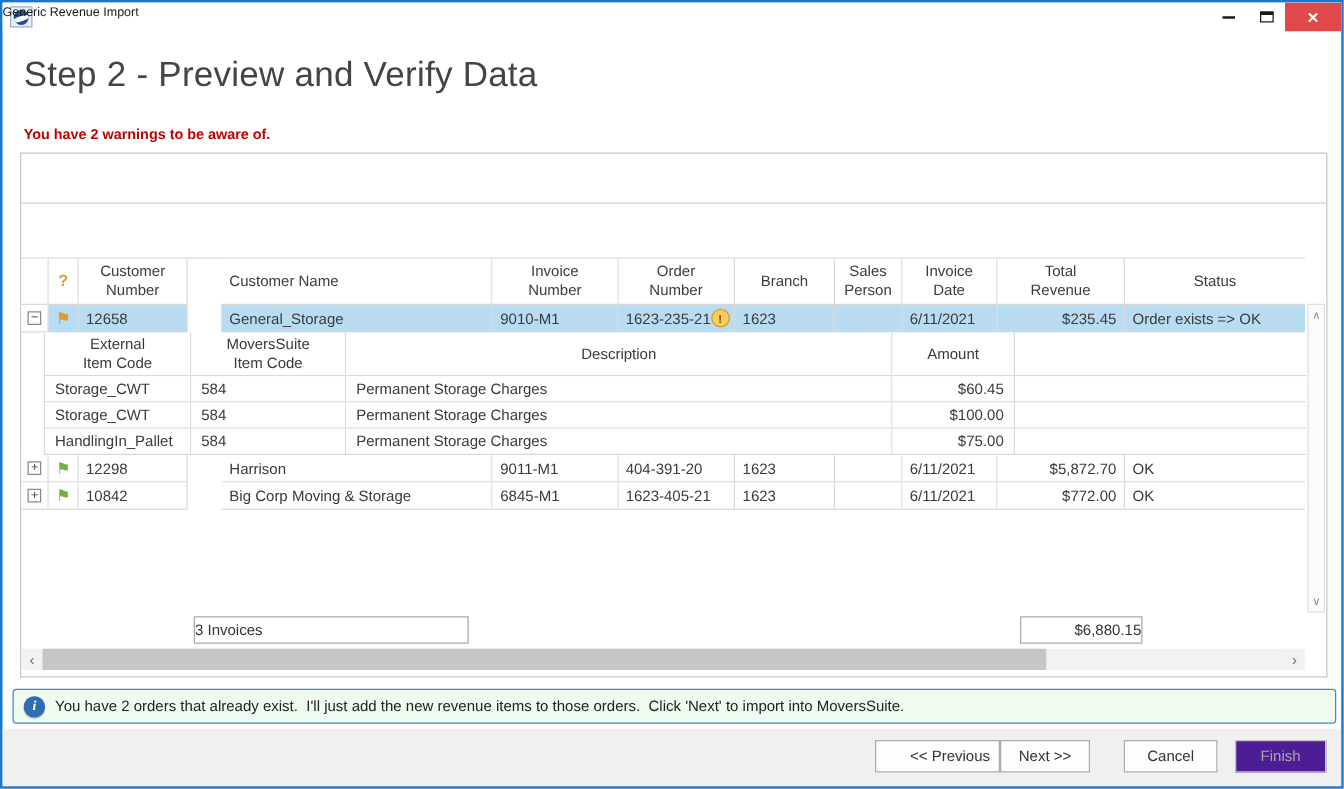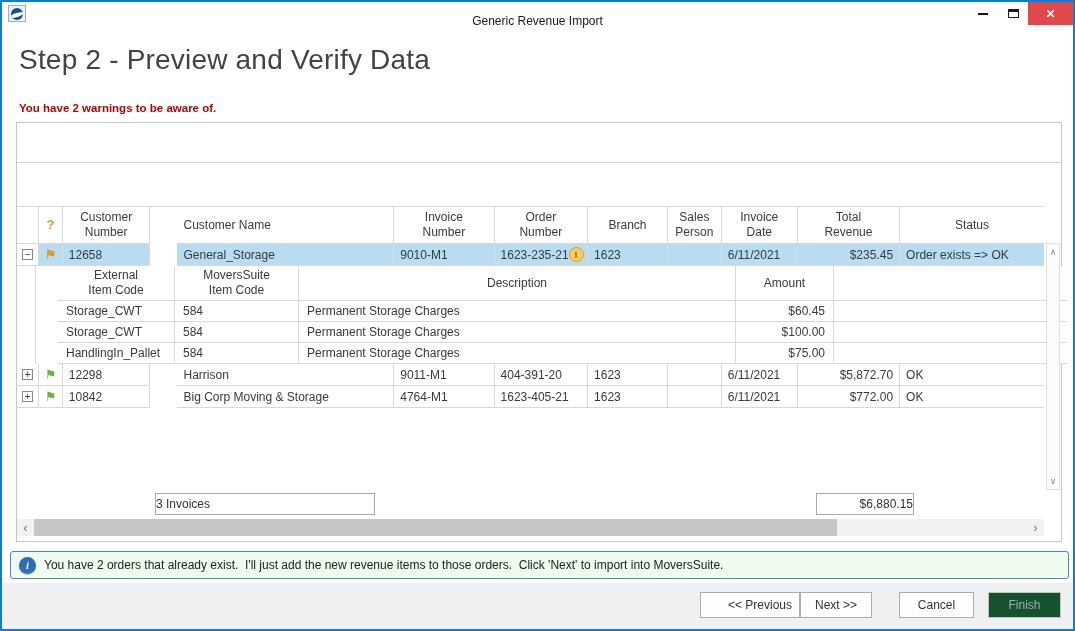--- a/index.html
+++ b/index.html
@@ -20,22 +20,22 @@
   }
   .app-icon .globe {
     width:12px; height:12px; border-radius:50%;
     background:#1B4E8E; position:relative; overflow:hidden;
   }
   .app-icon .globe::after {
     content:""; position:absolute; left:-2px; top:5px; width:16px; height:4px;
     background:#fff; transform:rotate(-18deg); border-radius:50%;
   }
   .title-text {
-    position:absolute; left:0; right:0; top:12px; text-align:center;
-    font-size:12px; color:#1A1A1A;
+    position:absolute; left:0; right:0; top:3px; text-align:left;
+    font-size:10px; color:#1A1A1A;
   }
   .win-controls { position:absolute; right:0; top:0; height:23px; display:flex; align-items:stretch; }
   .win-btn {
     width:30px; display:flex; align-items:center; justify-content:center;
     color:#1A1A1A; font-size:11px; cursor:default;
   }
   .min-glyph { width:10px; height:2px; background:#1A1A1A; display:block; }
   .max-glyph { width:11px; height:9px; border:1px solid #1A1A1A; border-top:3px solid #1A1A1A; display:block; }
   .win-btn.close { width:45px; background:#E04949; color:#fff; font-size:12px; font-weight:bold; }
 
@@ -96,21 +96,21 @@
   .warn-badge {
     width:15px; height:15px; border-radius:50%; flex:0 0 auto;
     background:#FBCB5B; border:1px solid #DB9B30;
     color:#7A4E06; font-size:9px; font-weight:bold;
     display:flex; align-items:center; justify-content:center;
   }
   .help-q { color:#E39A2E; font-weight:bold; font-size:13px; }
 
   
   .subgrid { margin-left:18px; width:1009px; border-left:1px solid #D9D9D9; }
-  .sr { display:flex; width:1009px;margin-left:22px; }
+  .sr { display:flex; width:1009px; }
   .sc {
     border-right:1px solid #D9D9D9; border-bottom:1px solid #D9D9D9;
     padding:0 8px; display:flex; align-items:center;
     font-size:12px; color:#3A3A3A; white-space:nowrap; overflow:hidden;
     background:#fff; height:21px;
   }
   .sub-header .sc { height:35px; justify-content:center; text-align:center; white-space:pre-line; line-height:1.25; }
   .sc.w-ext{width:117px;}
   .sc.w-mscode{width:124px;}
   .sc.w-desc{width:437px;}
@@ -162,21 +162,21 @@
   .bottom-strip { position:absolute; left:0; top:581px; width:1071px; height:46px; background:#F0F0F0; }
   .btn {
     position:absolute; top:9px; height:26px;
     background:#FDFDFD; border:1px solid #ACACAC;
     font-family:"Liberation Sans", sans-serif; font-size:12px; color:#333;
     display:flex; align-items:center; justify-content:center;
   }
   .btn.previous{ left:698px; width:100px;padding-left:20px; }
   .btn.next{ left:798px; width:72px;text-align:center; }
   .btn.cancel{ left:897px; width:75px; }
-  .btn.finish{ left:986px; width:73px; background:#14532d; border-color:#C2C2C2; color:#A9A9A9; }
+  .btn.finish{ left:986px; width:73px; background:#4c1d95; border-color:#C2C2C2; color:#A9A9A9; }
 </style>
 </head>
 <body>
 
 <div class="window">
 
   <div class="titlebar">
     <div class="app-icon">
         <span class="globe"></span>
       </div>
@@ -296,21 +296,21 @@
 
       <div class="r row">
         <div class="c w-exp">
             <span class="expander">+</span>
           </div>
         <div class="c w-flag">
             <span class="flag green">⚑</span>
           </div>
         <div class="c w-cnum">10842</div>
         <div class="c w-cname">Big Corp Moving &amp; Storage</div>
-        <div class="c w-inv">4764-M1</div>
+        <div class="c w-inv">6845-M1</div>
         <div class="c w-ord">1623-405-21</div>
         <div class="c w-br">1623</div>
         <div class="c w-sp"></div>
         <div class="c w-idate">6/11/2021</div>
         <div class="c w-trev num">$772.00</div>
         <div class="c w-status">OK</div>
       </div>
     </div>
 
     <div class="sum-box sum-invoices">3 Invoices</div>

